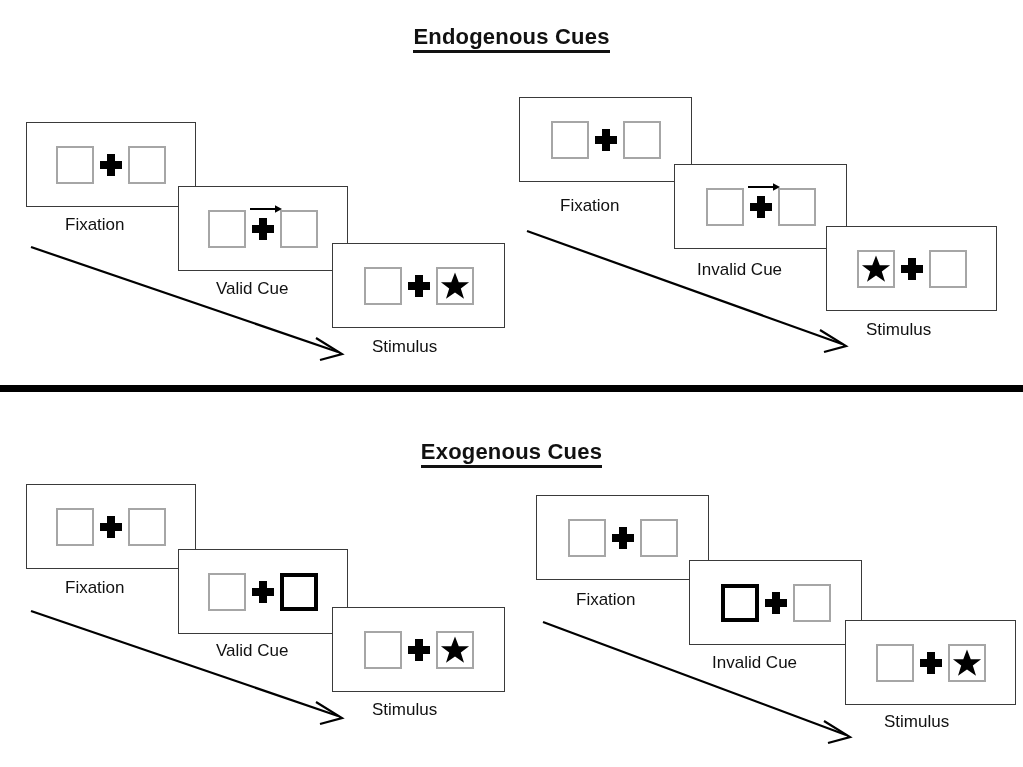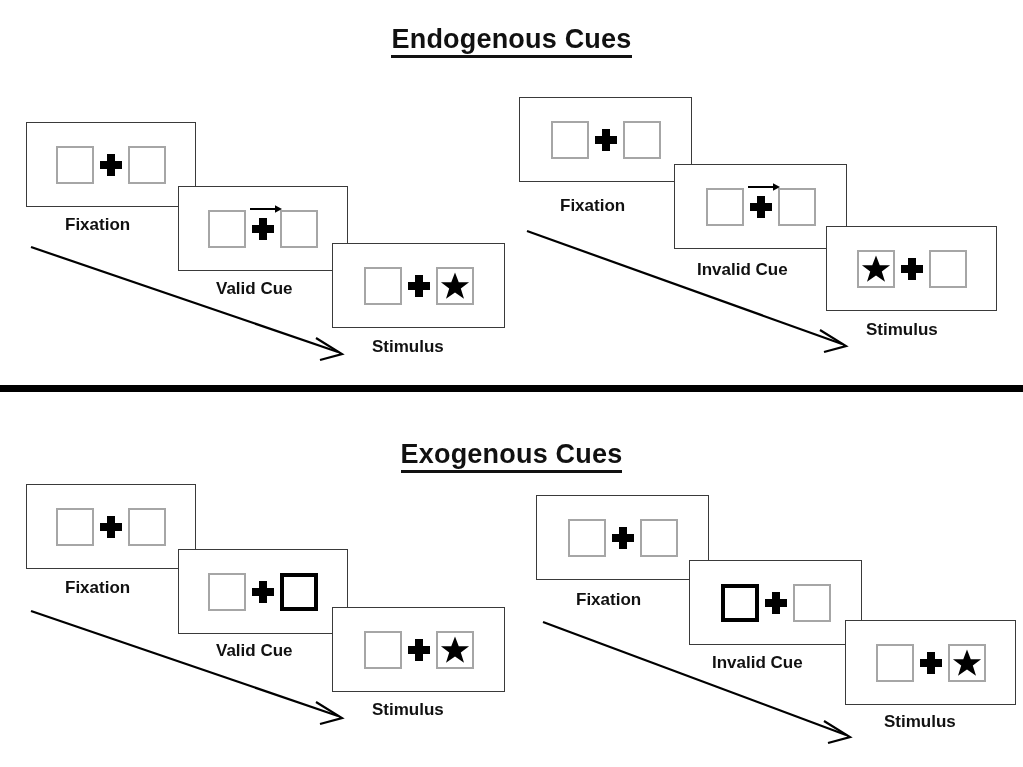--- a/index.html
+++ b/index.html
@@ -13,21 +13,21 @@
     position: relative;
     overflow: hidden;
     font-family: "Liberation Sans", sans-serif;
     color: #000000;
   }
 
   .section-title {
     position: absolute;
     width: 100%;
     text-align: center;
-    font-size: 27px;
+    font-size: 22px;
     font-weight: bold;
     letter-spacing: .2px;
     color: #111;
   }
   .section-title span.u {
     border-bottom: 3px solid #111;
     padding-bottom: 1px;
   }
 
   .divider {
@@ -107,21 +107,21 @@
     top: -3px;
     left: 3px;
     width: 34px;
     height: 12px;
   }
 
   
   .caption {
     position: absolute;
     font-size: 17px;
-    font-weight: bold;
+    font-weight: normal;
     white-space: nowrap;
     color: #111;
     z-index: 3;
   }
 
   
   .flow-arrow {
     position: absolute;
     z-index: 1;
     overflow: visible;

